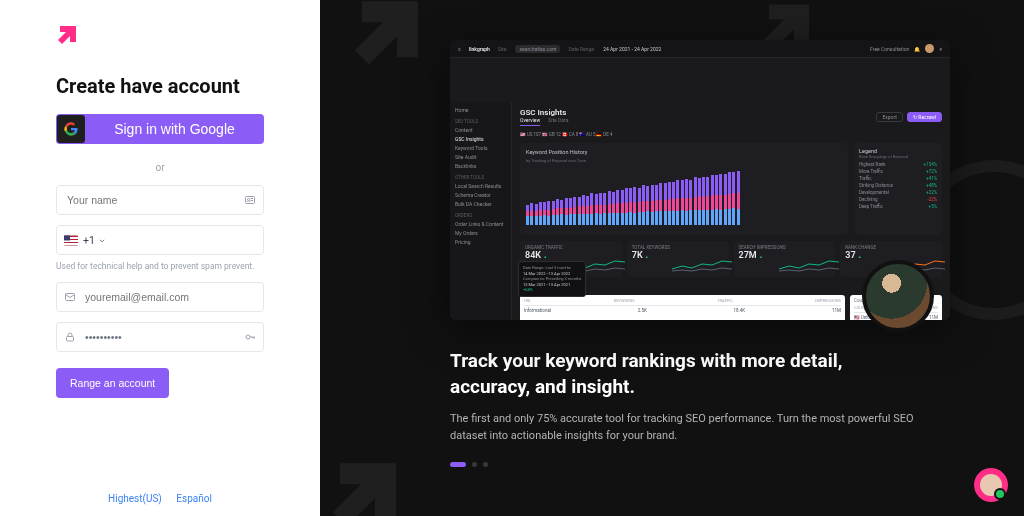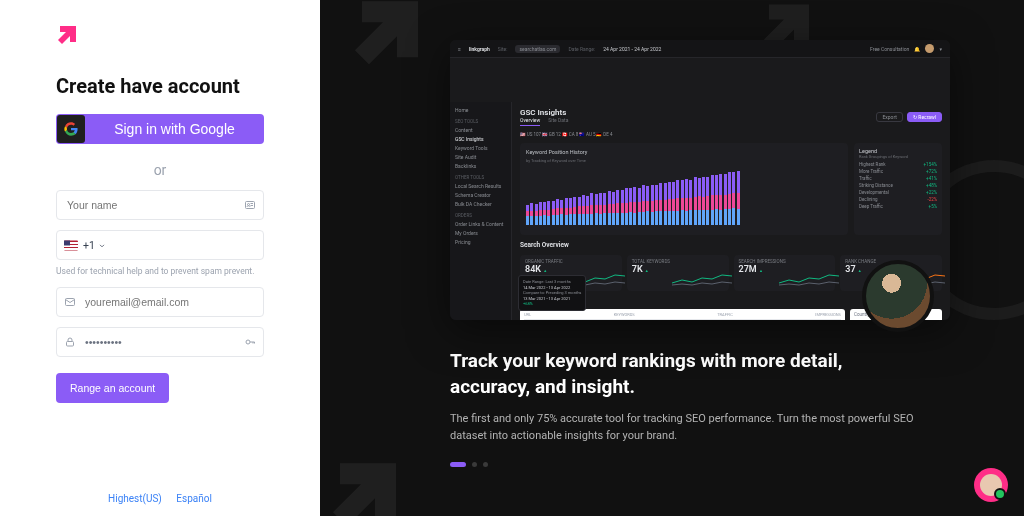--- a/index.html
+++ b/index.html
@@ -3,21 +3,21 @@
 <meta charset="utf-8">
 <style>
   * { margin: 0; padding: 0; box-sizing: border-box; }
   body { font-family: -apple-system, BlinkMacSystemFont, "Segoe UI", Roboto, Helvetica, Arial, sans-serif; width: 1024px; height: 516px; overflow: hidden; display: flex; }
   .left-pane { width: 320px; background: #fff; padding: 22px 56px 10px 56px; display: flex; flex-direction: column; position: relative; }
   .logo { width: 24px; height: 24px; margin-bottom: 28px; }
   .title { font-size: 20px; font-weight: 700; color: #111; margin-bottom: 16px; }
   .google-btn { background: #8B5CF6; color: #fff; border: none; border-radius: 4px; height: 30px; width: 100%; font-size: 14px; display: flex; align-items: center; cursor: pointer; position: relative; }
   .google-g { width: 28px; height: 28px; background: #1f1f1f; border-radius: 3px; display:flex; align-items:center; justify-content:center; margin-left:1px;}
   .google-btn span.lbl { flex:1; text-align:center; }
-  .or { text-align: center; color: #9ca3af; font-size: 14px; margin: 18px 0 12px; }
+  .or { text-align: center; color: #9ca3af; font-size: 10px; margin: 18px 0 12px; }
   .field { position: relative; margin-bottom: 10px; }
   .field input { width: 100%; height: 30px; border: 1px solid #e5e7eb; border-radius: 4px; padding: 0 28px 0 28px; font-size: 10.5px; color: #6b7280; background:#fff; }
   .field .licon, .field .ricon { position: absolute; top: 50%; transform: translateY(-50%); color: #9ca3af; display:flex;}
   .field .licon { left: 8px; }
   .field .ricon { right: 8px; }
   .field.noicon input { padding-left: 10px; }
   .helper { font-size: 8.5px; color: #9ca3af; margin: 2px 0 10px; line-height:1.3; }
   .create-btn { background: #8B5CF6; color: #fff; border: none; border-radius: 4px; height: 30px; padding: 0 14px; font-size: 10.5px; cursor: pointer; align-self:flex-start; margin-top:6px;}
   .already { font-size: 10px; color: #9ca3af; text-align:center; margin-top: 22px;}
   .already a { color: #3b82f6; text-decoration: none; }
@@ -517,21 +517,20 @@
                   <span>Declining</span>
                   <span class="n2">-22%</span>
                 </div>
                 <div class="row">
                   <span>Deep Traffic</span>
                   <span class="n2">+5%</span>
                 </div>
               </div>
           </div>
         </div>
-        <div class="ss-section-title">Search Overview</div>
         <div class="ss-cards" id="ss-cards" style="position:relative;">
           <div class="ss-tooltip" style="left:-2px; top:20px; z-index:3;">
             <div>Date Range: Last 3 months</div>
             <div style="color:#c8cacf">14 Mar 2022 - 13 Apr 2022</div>
             <div>Compare to: Preceding 3 months</div>
             <div style="color:#c8cacf">13 Mar 2021 - 13 Apr 2021</div>
             <div style="color:#10b981">+68%</div>
           </div>
         <div class="ss-card">
               <div class="lbl">ORGANIC TRAFFIC</div>

